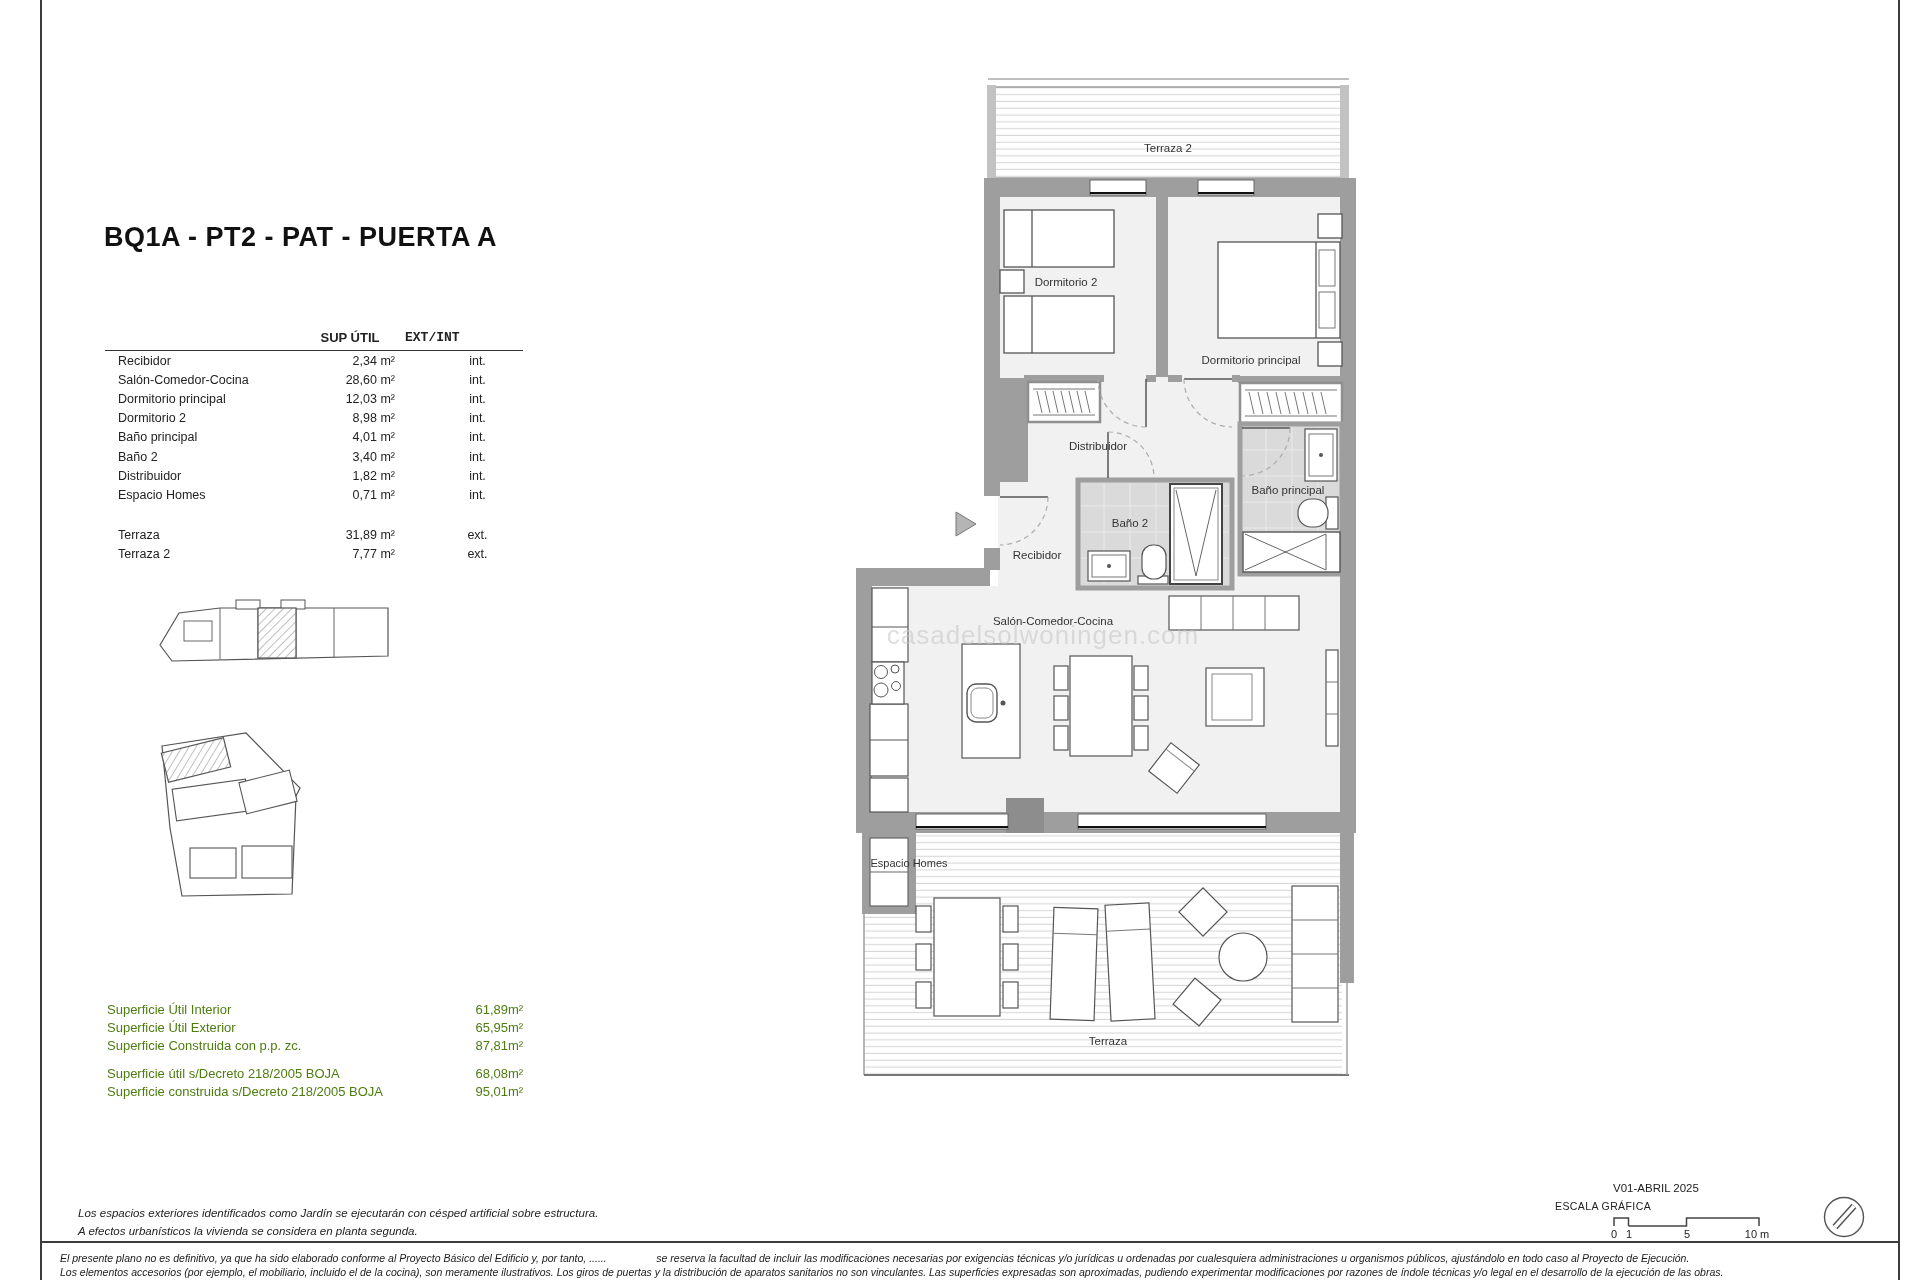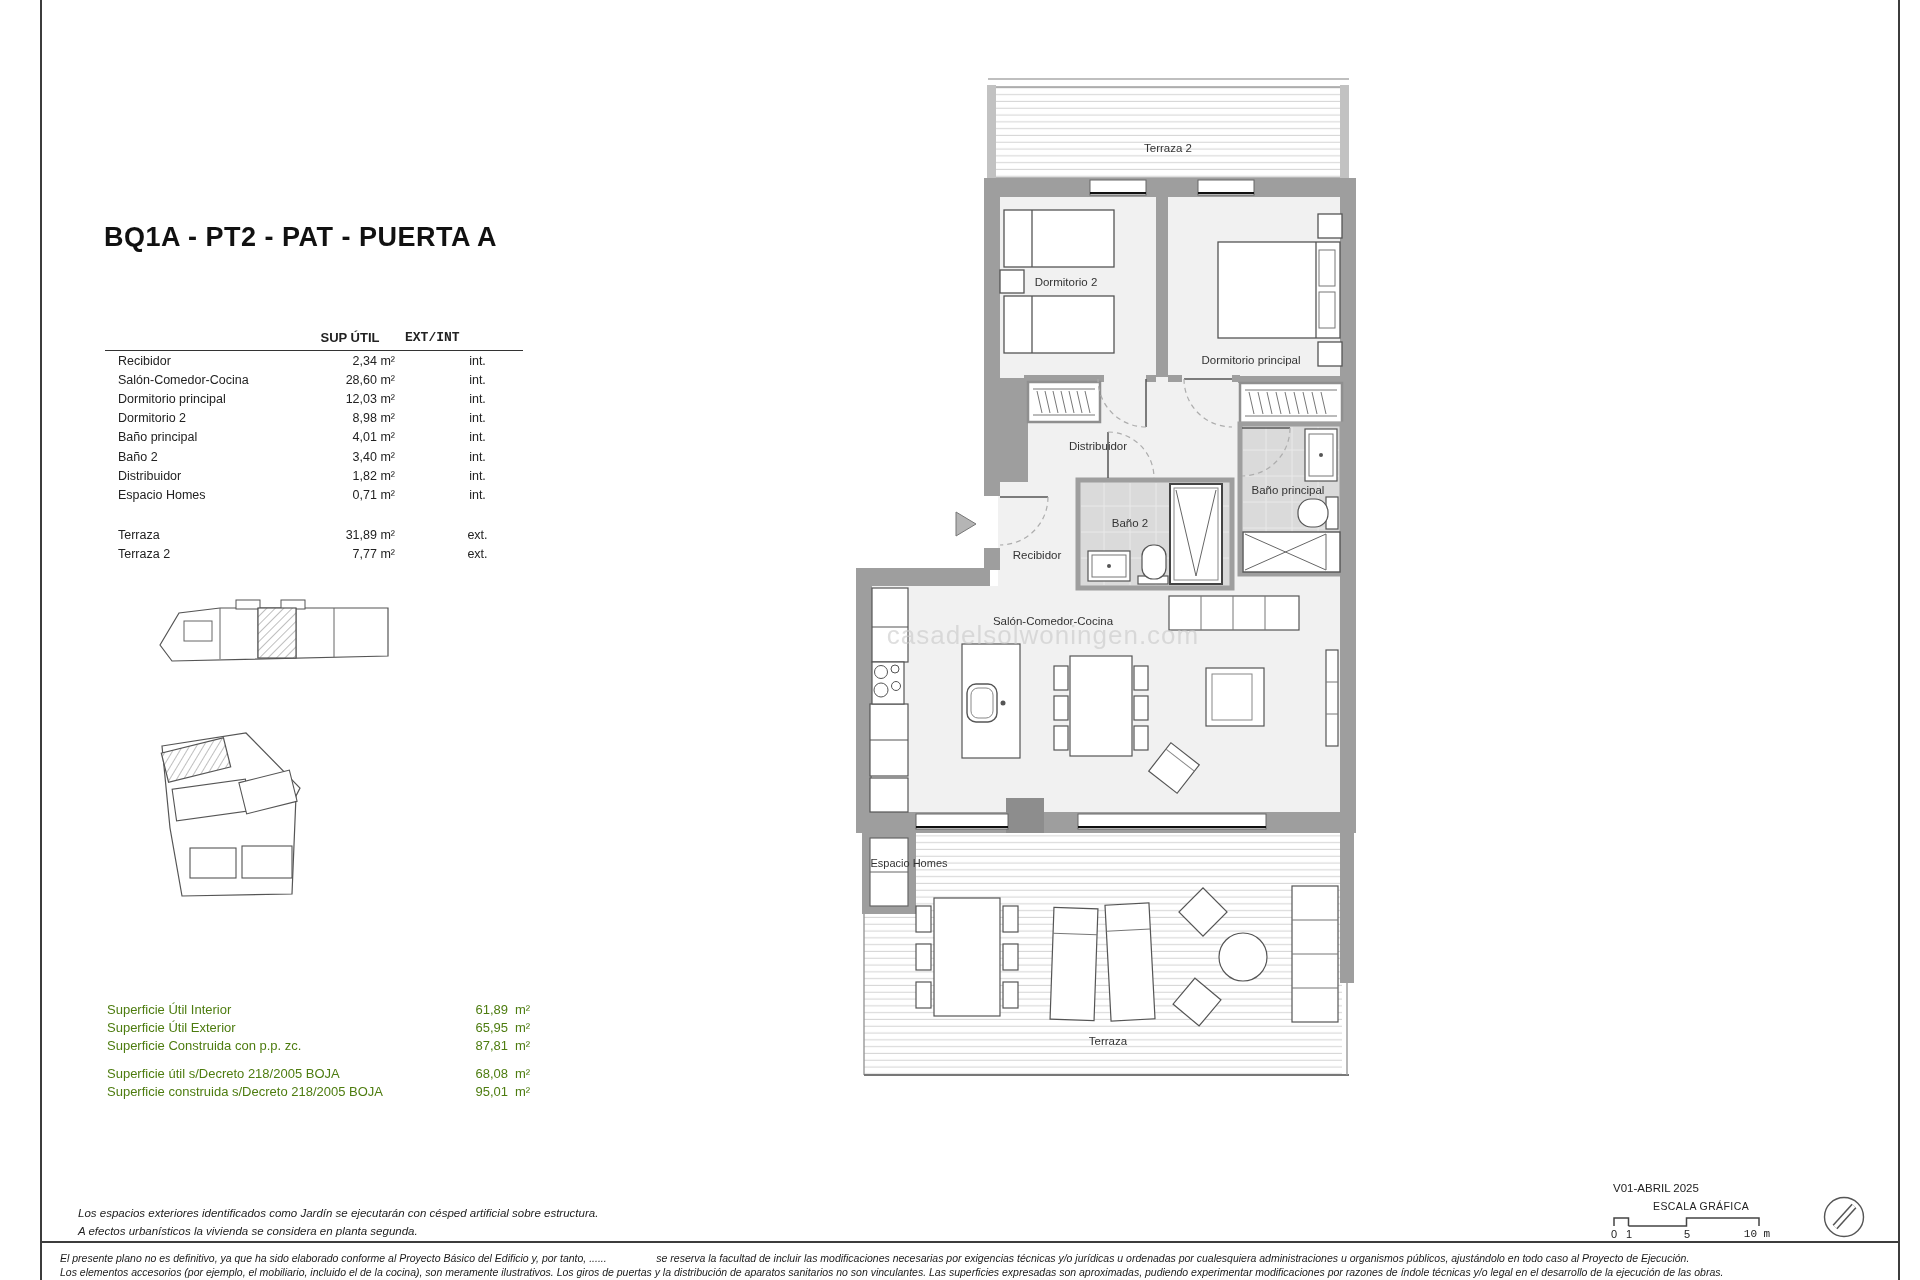--- a/index.html
+++ b/index.html
@@ -16,29 +16,29 @@
   .areas .trow{display:grid;grid-template-columns:190px 110px 145px;height:19.2px;align-items:center;}
   .areas .trow.gap{margin-top:21px;}
   .areas .c-name{padding-left:13px;}
   .areas .c-sup{text-align:right;padding-right:10px;}
   .areas .c-type{text-align:center;}
   
   .summary{position:absolute;left:107px;top:1000px;font-size:13px;color:#4d7c0f;}
   .summary .srow{display:grid;grid-template-columns:355px 46px 30px;height:18px;align-items:center;}
   .summary .srow.gap{margin-top:10px;}
   .summary .s-val{text-align:right;}
-  .summary .s-unit{padding-left:7px;}
+  .summary .s-unit{}
   
   .notes{position:absolute;left:78px;top:1205px;font-size:11.5px;font-style:italic;line-height:17.5px;color:#222;}
   .disclaimer{position:absolute;left:60px;top:1252px;width:1835px;font-size:10.5px;font-style:italic;
               line-height:13.8px;color:#1a1a1a;}
   .disclaimer div{white-space:nowrap;}
   
   .scale-version{position:absolute;left:1613px;top:1182px;font-size:11.5px;color:#222;}
-  .scale-label{position:absolute;left:1645px;top:1200px;font-size:10.5px;letter-spacing:.4px;color:#222;padding-left:8px;}
+  .scale-label{position:absolute;left:1547px;top:1200px;font-size:10.5px;letter-spacing:.4px;color:#222;padding-left:8px;}
   .scale-bar{position:absolute;left:1610px;top:1213px;}
   .scale-tick{position:absolute;top:1228px;font-size:11px;color:#222;transform:translateX(-50%);}
   .compass{position:absolute;left:1818px;top:1191px;}
   .watermark{position:absolute;left:828px;top:620px;width:430px;text-align:center;font-size:26px;
              color:#c9c9c9;opacity:.6;letter-spacing:1px;pointer-events:none;}
   svg text{font-family:"Liberation Sans",sans-serif;fill:#333;}
 </style>
 </head>
 <body>
 
@@ -482,21 +482,21 @@
   <div class="watermark">casadelsolwoningen.com</div>
 
   <div class="scale-version">V01-ABRIL 2025</div>
   <div class="scale-label">ESCALA GRÁFICA</div>
   <svg class="scale-bar" width="160" height="16" viewBox="0 0 160 16">
     <path d="M4,13 L4,5 L18.5,5 L18.5,13 M18.5,13 L76.5,13 L76.5,5 L149,5 L149,13" fill="none" stroke="#444" stroke-width="1.5"></path>
   </svg>
   <span class="scale-tick" style="left:1614px;">0</span>
   <span class="scale-tick" style="left:1629px;">1</span>
   <span class="scale-tick" style="left:1687px;">5</span>
-  <span class="scale-tick" style="left:1757px;font-family:Liberation Mono, monospace;">10 m</span>
+  <span class="scale-tick" style="left:1757px;">10 m</span>
   <svg class="compass" width="52" height="52" viewBox="0 0 52 52">
     <circle cx="26" cy="26" r="19.5" fill="#fff" stroke="#555" stroke-width="1.4"></circle>
     <line x1="17" y1="36" x2="36" y2="15" stroke="#555" stroke-width="6.5"></line>
     <line x1="17" y1="36" x2="36" y2="15" stroke="#fff" stroke-width="3.5"></line>
   </svg>
 
   <div class="disclaimer">
       <div>El presente plano no es definitivo, ya que ha sido elaborado conforme al Proyecto Básico del Edificio y, por tanto, ......&nbsp;&nbsp;&nbsp;&nbsp;&nbsp;&nbsp;&nbsp;&nbsp;&nbsp;&nbsp;&nbsp;&nbsp;&nbsp;&nbsp;&nbsp;&nbsp; se reserva la facultad de incluir las modificaciones necesarias por exigencias técnicas y/o jurídicas u ordenadas por cualesquiera administraciones u organismos públicos, ajustándolo en todo caso al Proyecto de Ejecución.</div>
       <div>Los elementos accesorios (por ejemplo, el mobiliario, incluido el de la cocina), son meramente ilustrativos. Los giros de puertas y la distribución de aparatos sanitarios no son vinculantes. Las superficies expresadas son aproximadas, pudiendo experimentar modificaciones por razones de índole técnicas y/o legal en el desarrollo de la ejecución de las obras.</div>
     </div>

